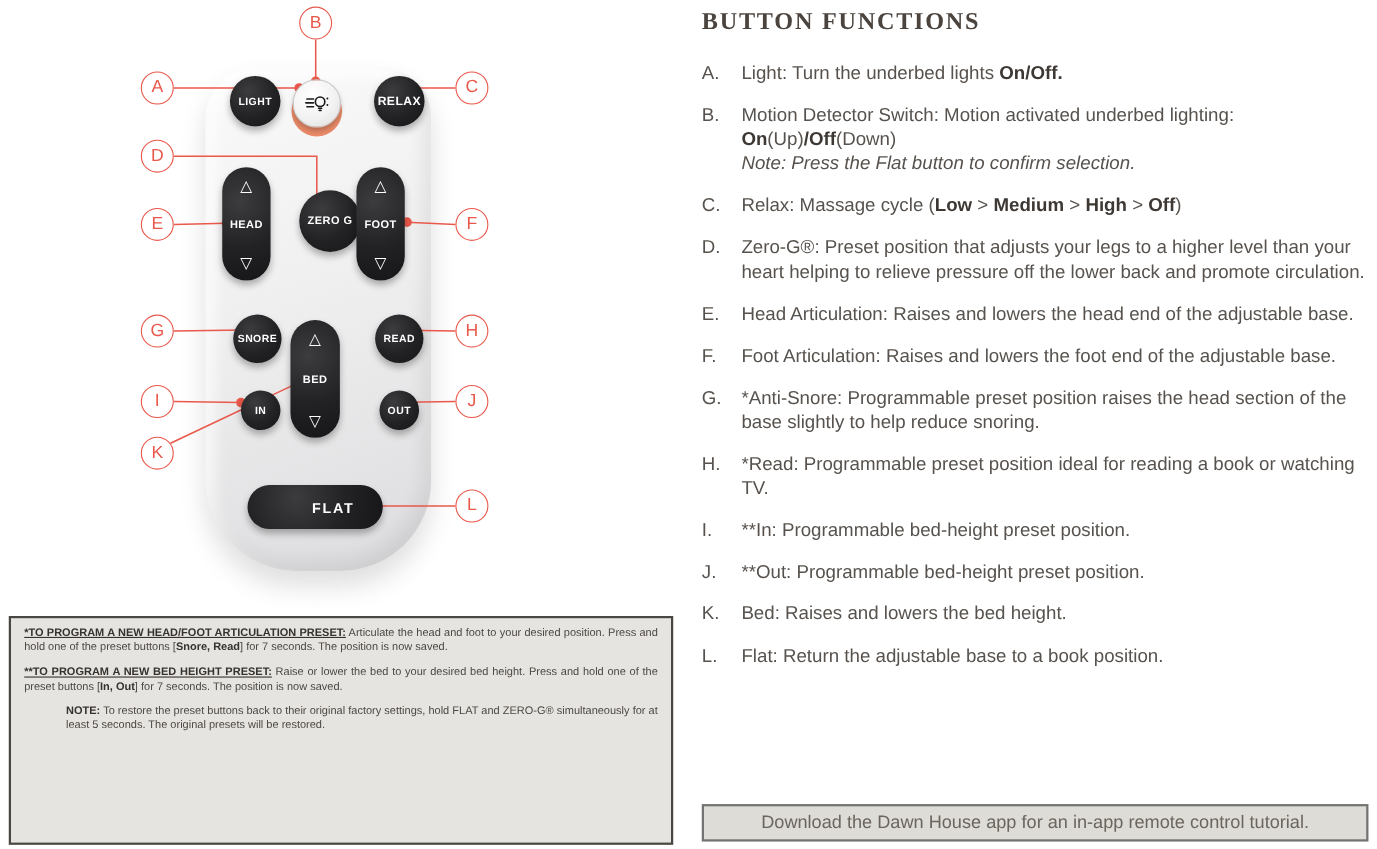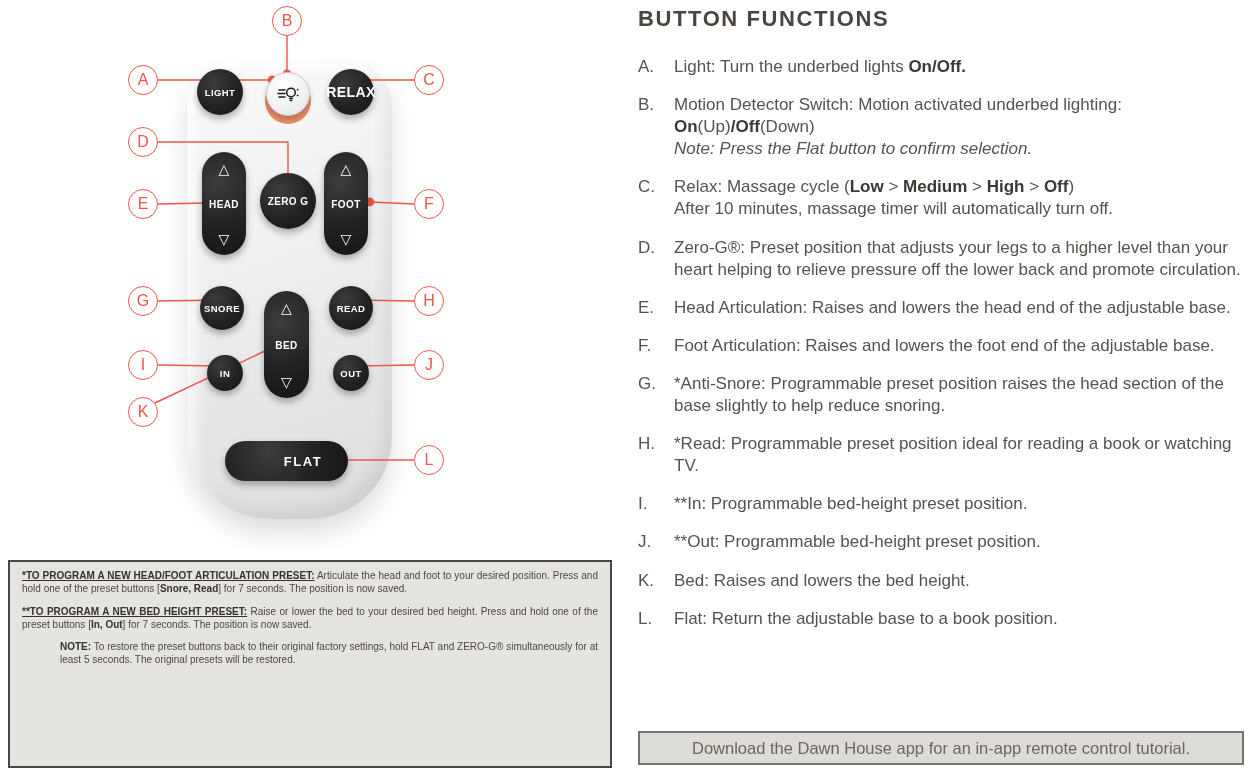--- a/index.html
+++ b/index.html
@@ -20,23 +20,23 @@
     box-shadow:0 14px 24px rgba(0,0,0,0.13), inset -7px -9px 16px rgba(0,0,0,0.07), inset 7px 9px 14px rgba(255,255,255,0.85);
   }
 
   .btn {
     position:absolute; display:flex; align-items:center; justify-content:center;
     background:radial-gradient(circle at 36% 30%, #3c3b3e 0%, #222124 55%, #161518 100%);
     color:#ffffff; font-weight:700; letter-spacing:0.4px;
     box-shadow:0 4px 7px rgba(0,0,0,0.30);
     border:none; cursor:pointer; font-family:"Liberation Sans", sans-serif;
   }
-  .round { border-radius:50%; }
+  .round { border-radius:50%;margin-left:12px; }
   .btn-light  { left:197px; top:69px;  width:46px; height:46px; font-size:9.5px; }
-  .btn-relax  { left:328px; top:69px;  width:46px; height:46px; font-size:14px; }
+  .btn-relax  { left:328px; top:69px;  width:46px; height:46px; font-size:11px; }
   .btn-zerog  { left:260px; top:173px; width:56px; height:56px; font-size:10px; }
   .btn-snore  { left:200px; top:286px; width:44px; height:44px; font-size:9.5px; }
   .btn-read   { left:329px; top:286px; width:44px; height:44px; font-size:9.5px; }
   .btn-in     { left:207px; top:355px; width:36px; height:36px; font-size:9.5px; }
   .btn-out    { left:333px; top:355px; width:36px; height:36px; font-size:9.5px; }
   .btn-flat   { left:225px; top:441px; width:123px; height:40px; border-radius:20px; font-size:13px; letter-spacing:1.6px;padding-left:39px; }
 
   .rocker {
     flex-direction:column; justify-content:space-between; padding:11px 0 10px 0;
     border-radius:24px; font-size:10px;
@@ -74,20 +74,21 @@
   }
   .note-box p { margin:0 0 9px 0; }
   .note-box p:last-child { margin-bottom:0;margin-left:38px; }
   .note-box .b { color:#36322e; }
 
   
   .functions-panel { position:absolute; left:638px; top:6px; width:607px; }
   .fn-title {
     margin:0 0 24px 0; font-size:22px; font-weight:700; letter-spacing:1.6px;
     color:#4a433e;
+    font-family:Liberation Serif, serif;
   }
   .fn-item { display:flex; margin-bottom:16px; font-size:17px; line-height:1.3; color:#57524d; }
   .fn-letter { flex:0 0 36px; }
   .fn-text { flex:1; max-width:575px; }
 
   .b { font-weight:700; color:#3d3833; }
   .i { font-style:italic; }
   .u { text-decoration:underline; }
 
   .download-bar {
@@ -210,21 +211,21 @@
   <div class="fn-item">
     <span class="fn-letter">A.</span>
     <div class="fn-text"><span>Light: Turn the underbed lights </span><span class="b">On/Off.</span></div>
   </div>
   <div class="fn-item">
     <span class="fn-letter">B.</span>
     <div class="fn-text"><span>Motion Detector Switch: Motion activated underbed lighting:</span><br><span class="b">On</span><span>(Up)</span><span class="b">/</span><span class="b">Off</span><span>(Down)</span><br><span class="i">Note: Press the Flat button to confirm selection.</span></div>
   </div>
   <div class="fn-item">
     <span class="fn-letter">C.</span>
-    <div class="fn-text"><span>Relax: Massage cycle (</span><span class="b">Low</span><span> &gt; </span><span class="b">Medium</span><span> &gt; </span><span class="b">High</span><span> &gt; </span><span class="b">Off</span><span>)</span><br><span>After 10 minutes, massage timer will automatically turn off.</span></div>
+    <div class="fn-text"><span>Relax: Massage cycle (</span><span class="b">Low</span><span> &gt; </span><span class="b">Medium</span><span> &gt; </span><span class="b">High</span><span> &gt; </span><span class="b">Off</span><span>)</span><br></div>
   </div>
   <div class="fn-item">
     <span class="fn-letter">D.</span>
     <div class="fn-text"><span>Zero-G®: Preset position that adjusts your legs to a higher level than your heart helping to relieve pressure off the lower back and promote circulation.</span></div>
   </div>
   <div class="fn-item">
     <span class="fn-letter">E.</span>
     <div class="fn-text"><span>Head Articulation: Raises and lowers the head end of the adjustable base.</span></div>
   </div>
   <div class="fn-item">

